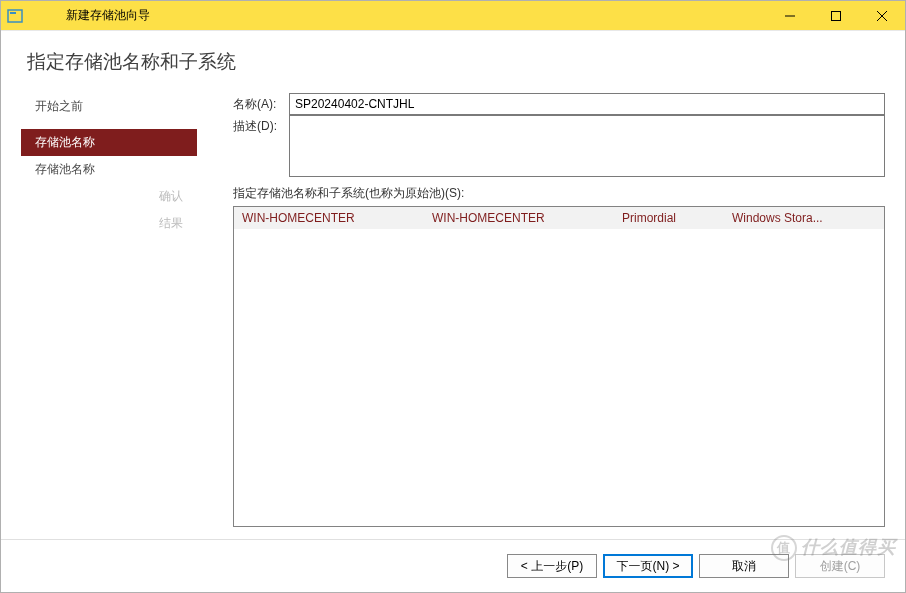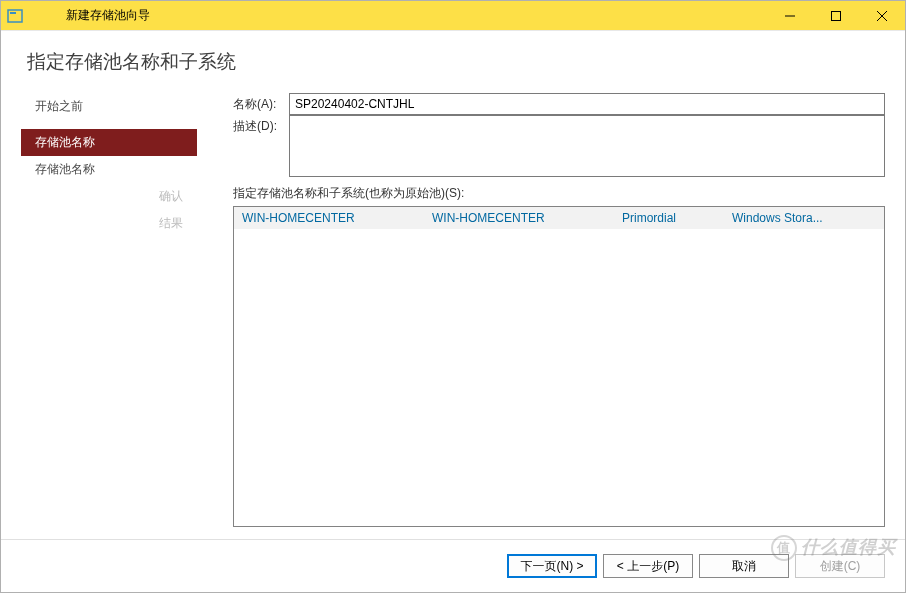--- a/index.html
+++ b/index.html
@@ -29,21 +29,21 @@
     .form-textarea { flex: 1; border: 1px solid #7a7a7a; font-size: 12px; padding: 3px 5px; height: 62px; resize: none; }
     
     .section-label { font-size: 12px; color: #333; margin-top: 8px; margin-bottom: 4px; }
     .grid { flex: 1; border: 1px solid #828282; background: #fff; display: flex; flex-direction: column; overflow: hidden; }
     .grid-header { display: flex; border-bottom: 1px solid #d0d0d0; background: #fff; }
     .grid-header-cell { font-size: 12px; padding: 4px 8px; border-right: 1px solid #e0e0e0; color: #333; }
     .grid-header-cell:last-child { border-right: none; flex: 1; }
     .grid-body { flex: 1; overflow: auto; }
     .grid-row { display: flex; }
     .grid-row.selected { background: #f2f2f2; }
-    .grid-cell { font-size: 12px; padding: 4px 8px; color: #0369a1; white-space: nowrap; overflow: hidden; text-overflow: ellipsis; }
+    .grid-cell { font-size: 12px; padding: 4px 8px; color: #7f1d1d; white-space: nowrap; overflow: hidden; text-overflow: ellipsis; }
     .col-0 { width: 190px; }
     .col-1 { width: 190px; }
     .col-2 { width: 130px; }
     .col-3 { width: 110px; }
     .col-4 { flex: 1; }
     
     .footer { display: flex; justify-content: flex-end; gap: 6px; padding: 14px 20px 14px 0; border-top: 1px solid #e0e0e0; }
     .btn { min-width: 90px; height: 24px; font-size: 12px; border: 1px solid #888; background: #fdfdfd; cursor: pointer; padding: 0 10px; display: flex; align-items: center; justify-content: center; }
     .btn.primary { border: 2px solid #0078d7; }
     .btn.disabled { color: #a0a0a0; border-color: #c8c8c8; cursor: default; }
@@ -114,22 +114,22 @@
               <div class="grid-cell col-2">Windows Stora...</div>
               <div class="grid-cell col-4"></div>
             </div>
           </div>
         </div>
       </div>
     </div>
   </div>
 
   <div class="footer">
+    <button class="btn">&lt; 上一步(P)</button>
     <button class="btn primary">下一页(N) &gt;</button>
-    <button class="btn">&lt; 上一步(P)</button>
     <button class="btn">取消</button>
     <button class="btn disabled">创建(C)</button>
   </div>
 </div>
 
 <div class="watermark">
   <span class="watermark-circle">值</span><span>什么值得买</span>
 </div>
 
 </body></html>

